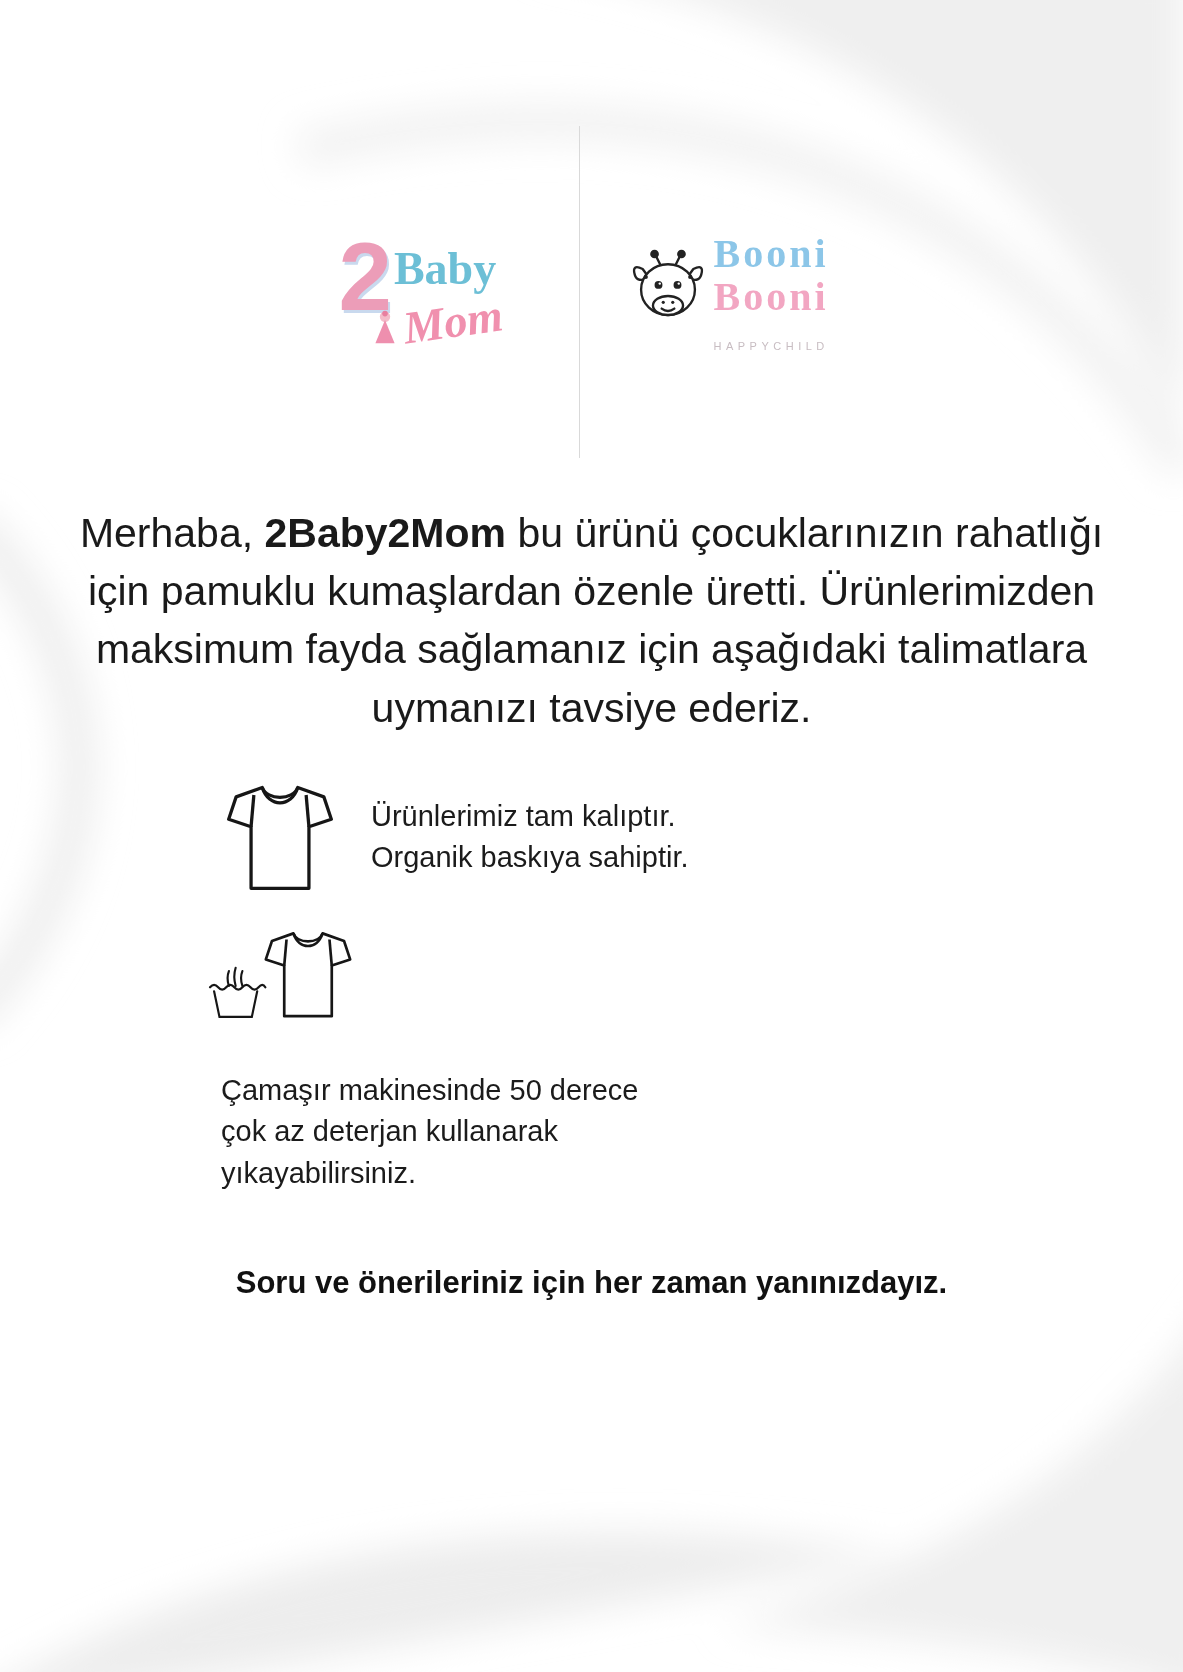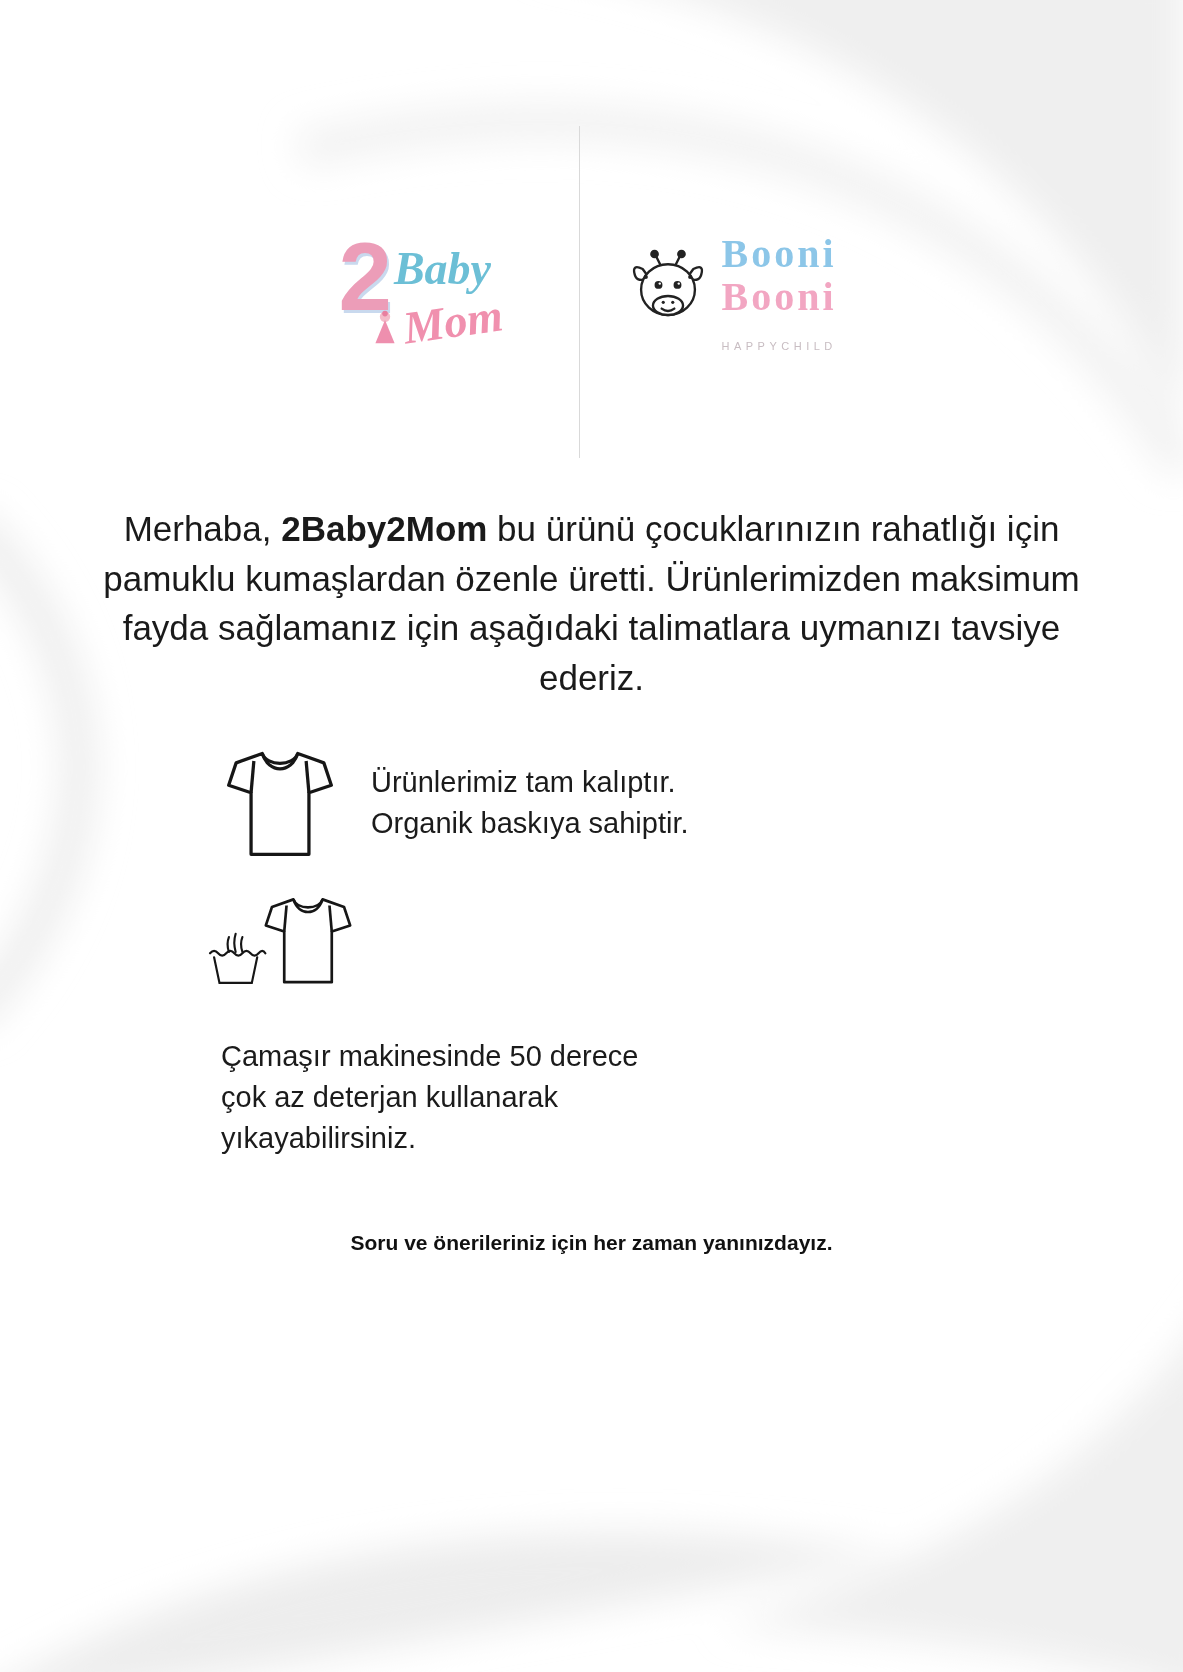--- a/index.html
+++ b/index.html
@@ -35,58 +35,58 @@
   }
   .logo-left { width: 190px; }
   .logo-left .row1 { display: flex; align-items: flex-start; }
   .numeral2 {
     font-size: 96px; font-weight: bold; line-height: 0.85;
     color: #ec9db8;
     text-shadow: 2px 3px 0 #c9d9ee;
   }
   .word-baby {
     font-family: "Liberation Serif", serif;
-    font-style: italic; font-weight: bold;
+    font-weight: bold;
     font-size: 46px; color: #6cbfd6;
     margin: 6px 0 0 2px;
     text-align: center;
   }
   .logo-left .row2 {
     display: flex; align-items: flex-end;
     margin-top: -22px; padding-left: 34px;
   }
   .word-mom {
     font-family: "Liberation Serif", serif;
     font-style: italic; font-weight: bold;
     font-size: 46px; color: #f090ae;
     transform: rotate(-8deg);
     display: inline-block;
     margin-left: 6px;
   }
-  .logo-right { display: flex; align-items: center; gap: 16px; width: 215px; }
+  .logo-right { display: flex; align-items: center; gap: 8px; width: 215px; }
   .logo-right .br-text { display: flex; flex-direction: column; }
   .word-booni, .word-jooni {
     font-family: "Liberation Serif", serif;
     font-weight: bold; font-size: 40px;
     letter-spacing: 3px; line-height: 1.08;
   }
   .word-booni { color: #8cc6e8; }
   .word-jooni { color: #f2a6c2; }
   .tagline {
     margin-top: 22px;
     font-size: 11px; letter-spacing: 4.5px;
     color: #c8bdc2;
   }
 
   
   .intro {
     margin: 46px auto 0;
     max-width: 1045px;
     text-align: center;
-    font-size: 35px; line-height: 1.42;
+    font-size: 41px; line-height: 1.42;
     color: #1a1a1a;
   }
   .intro strong { font-weight: bold; }
 
   
   .instructions { margin: 30px 0 0 205px; width: 800px; }
   .inst-row { display: flex; align-items: center; margin-bottom: 18px; }
   .icon-cell {
     flex: 0 0 150px; width: 150px;
     display: flex; justify-content: center; align-items: center;
@@ -97,21 +97,21 @@
     margin-left: 16px;
     font-size: 29px; line-height: 1.42;
     white-space: pre-line;
     color: #1b1b1b;
   }
 
   
   .footer-note {
     margin-top: 42px;
     text-align: center;
-    font-size: 21px; font-weight: bold;
+    font-size: 31px; font-weight: bold;
     color: #111111;
   }
 </style>
 </head>
 <body>
 
 <div class="page">
 
   <svg class="bg-swirls" width="1183" height="1672" viewBox="0 0 1183 1672" aria-hidden="true">
     <defs>

